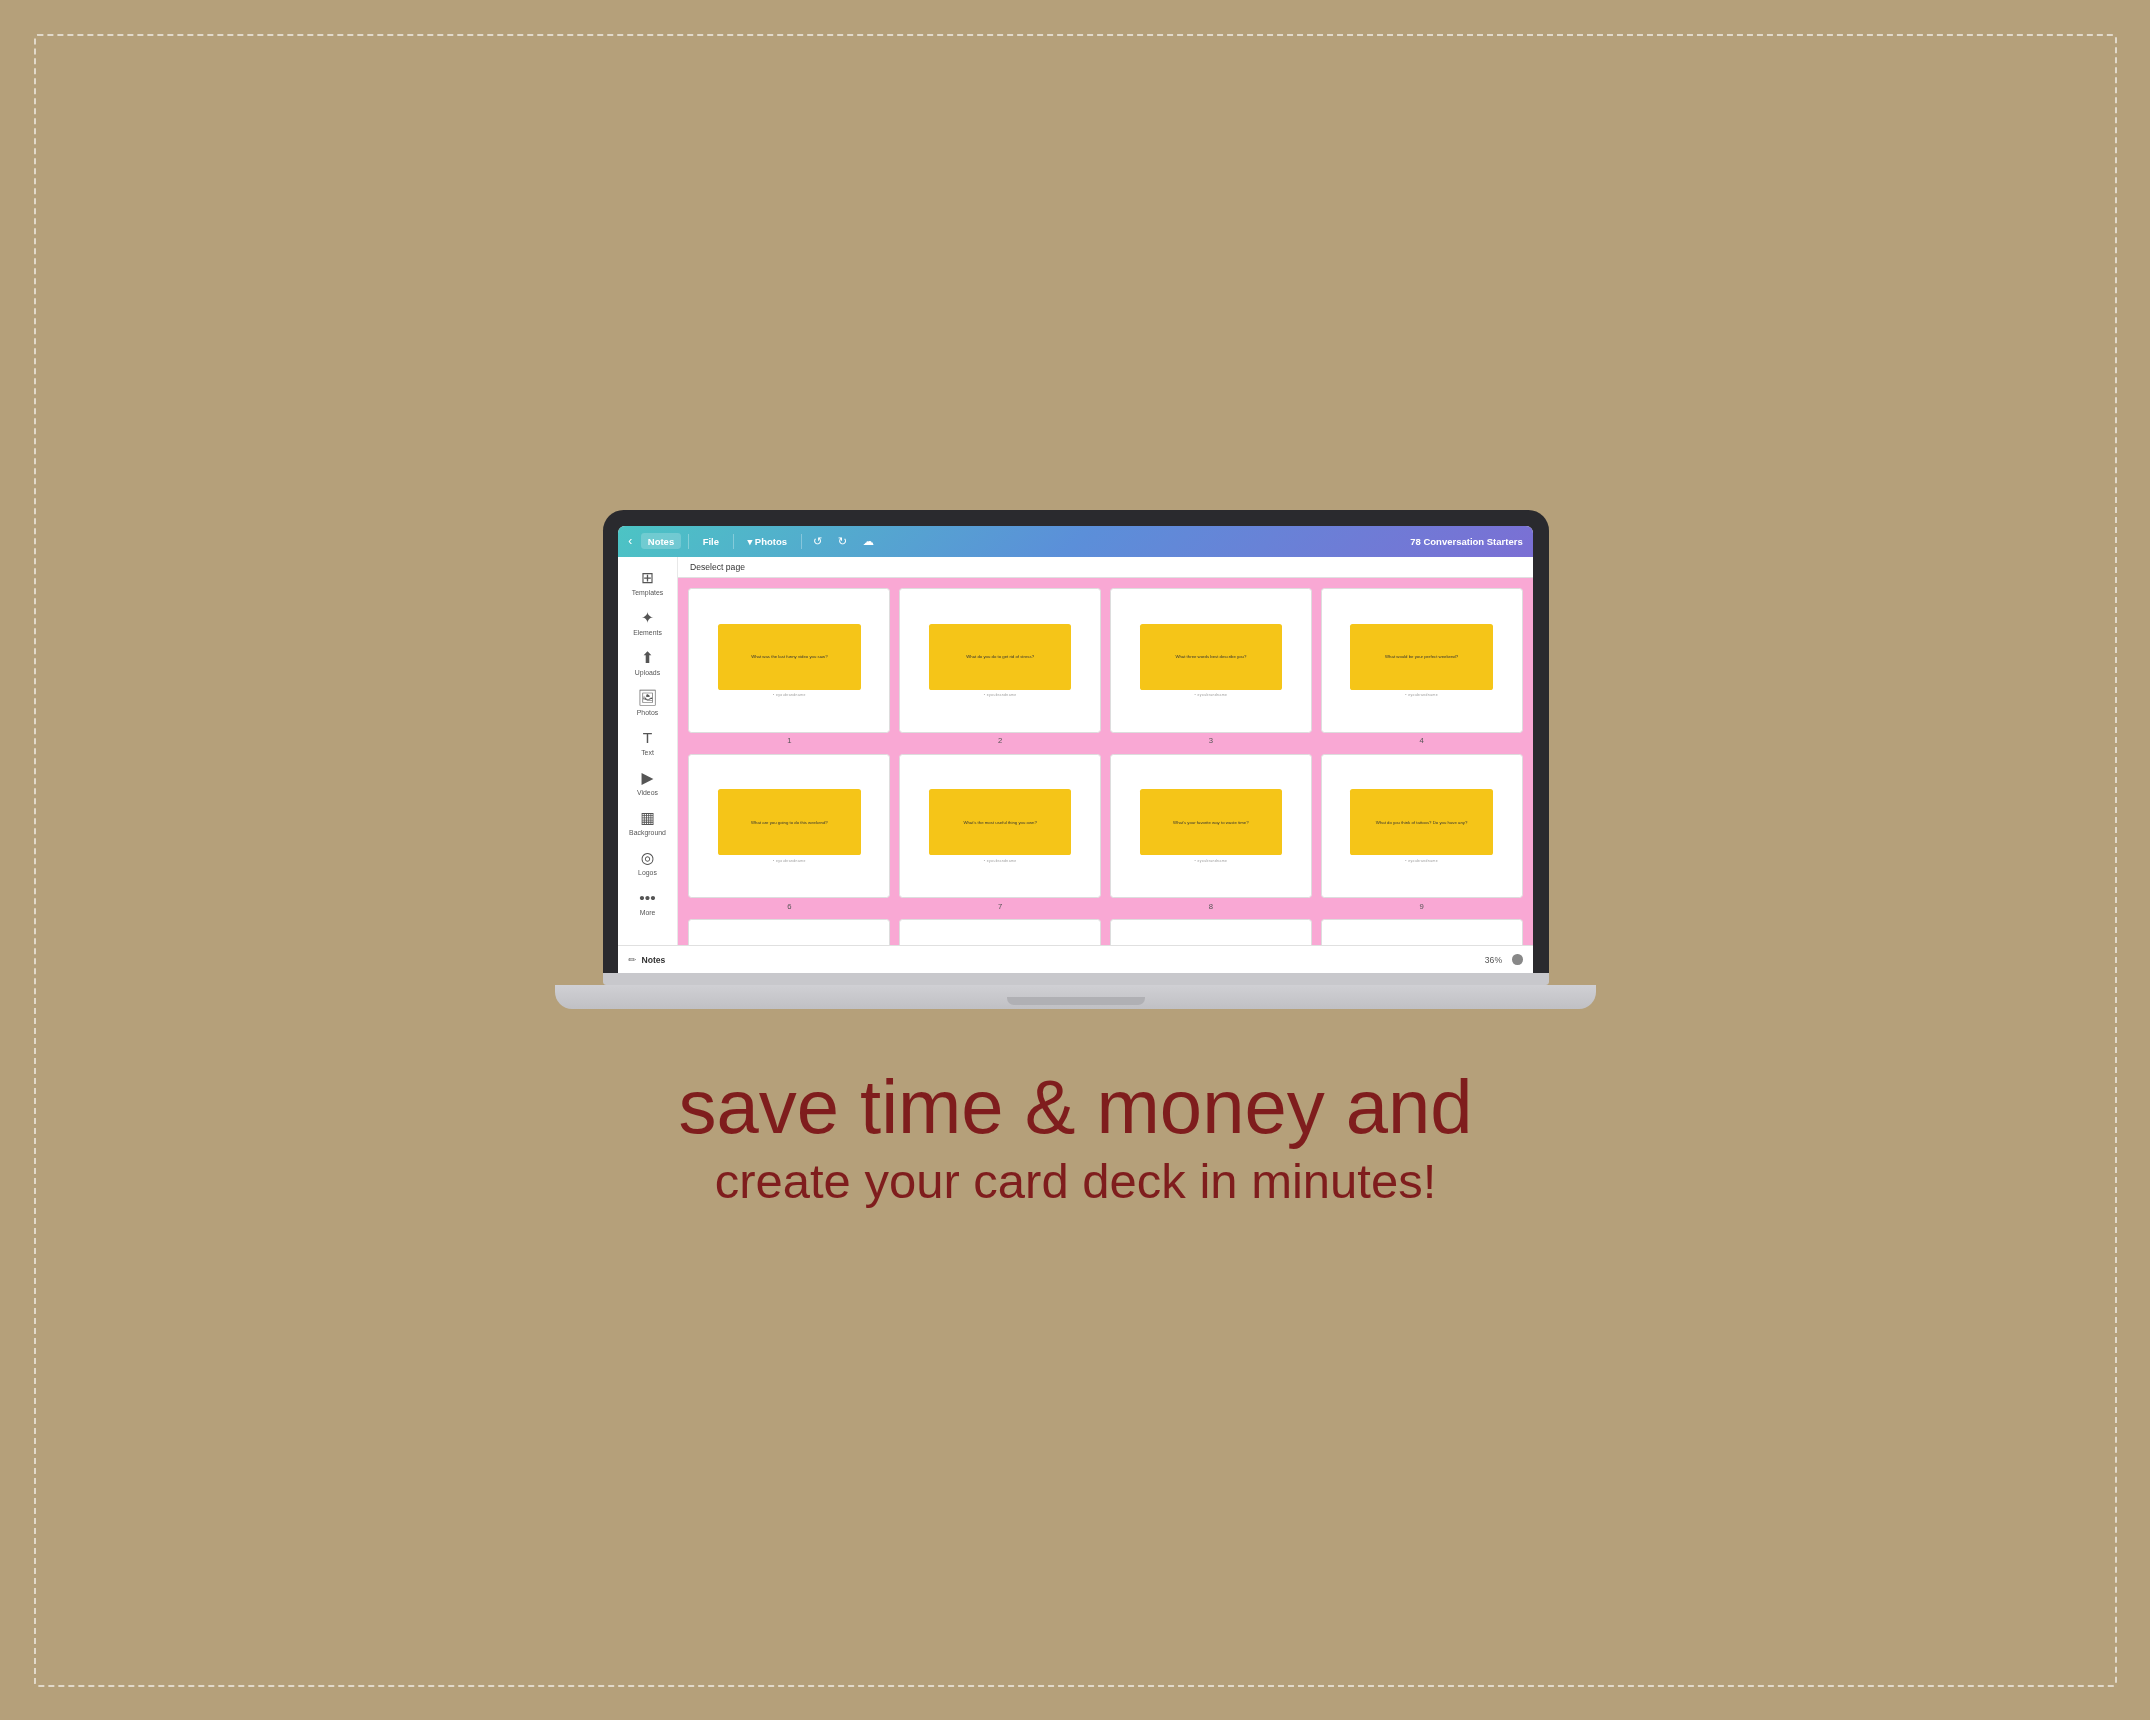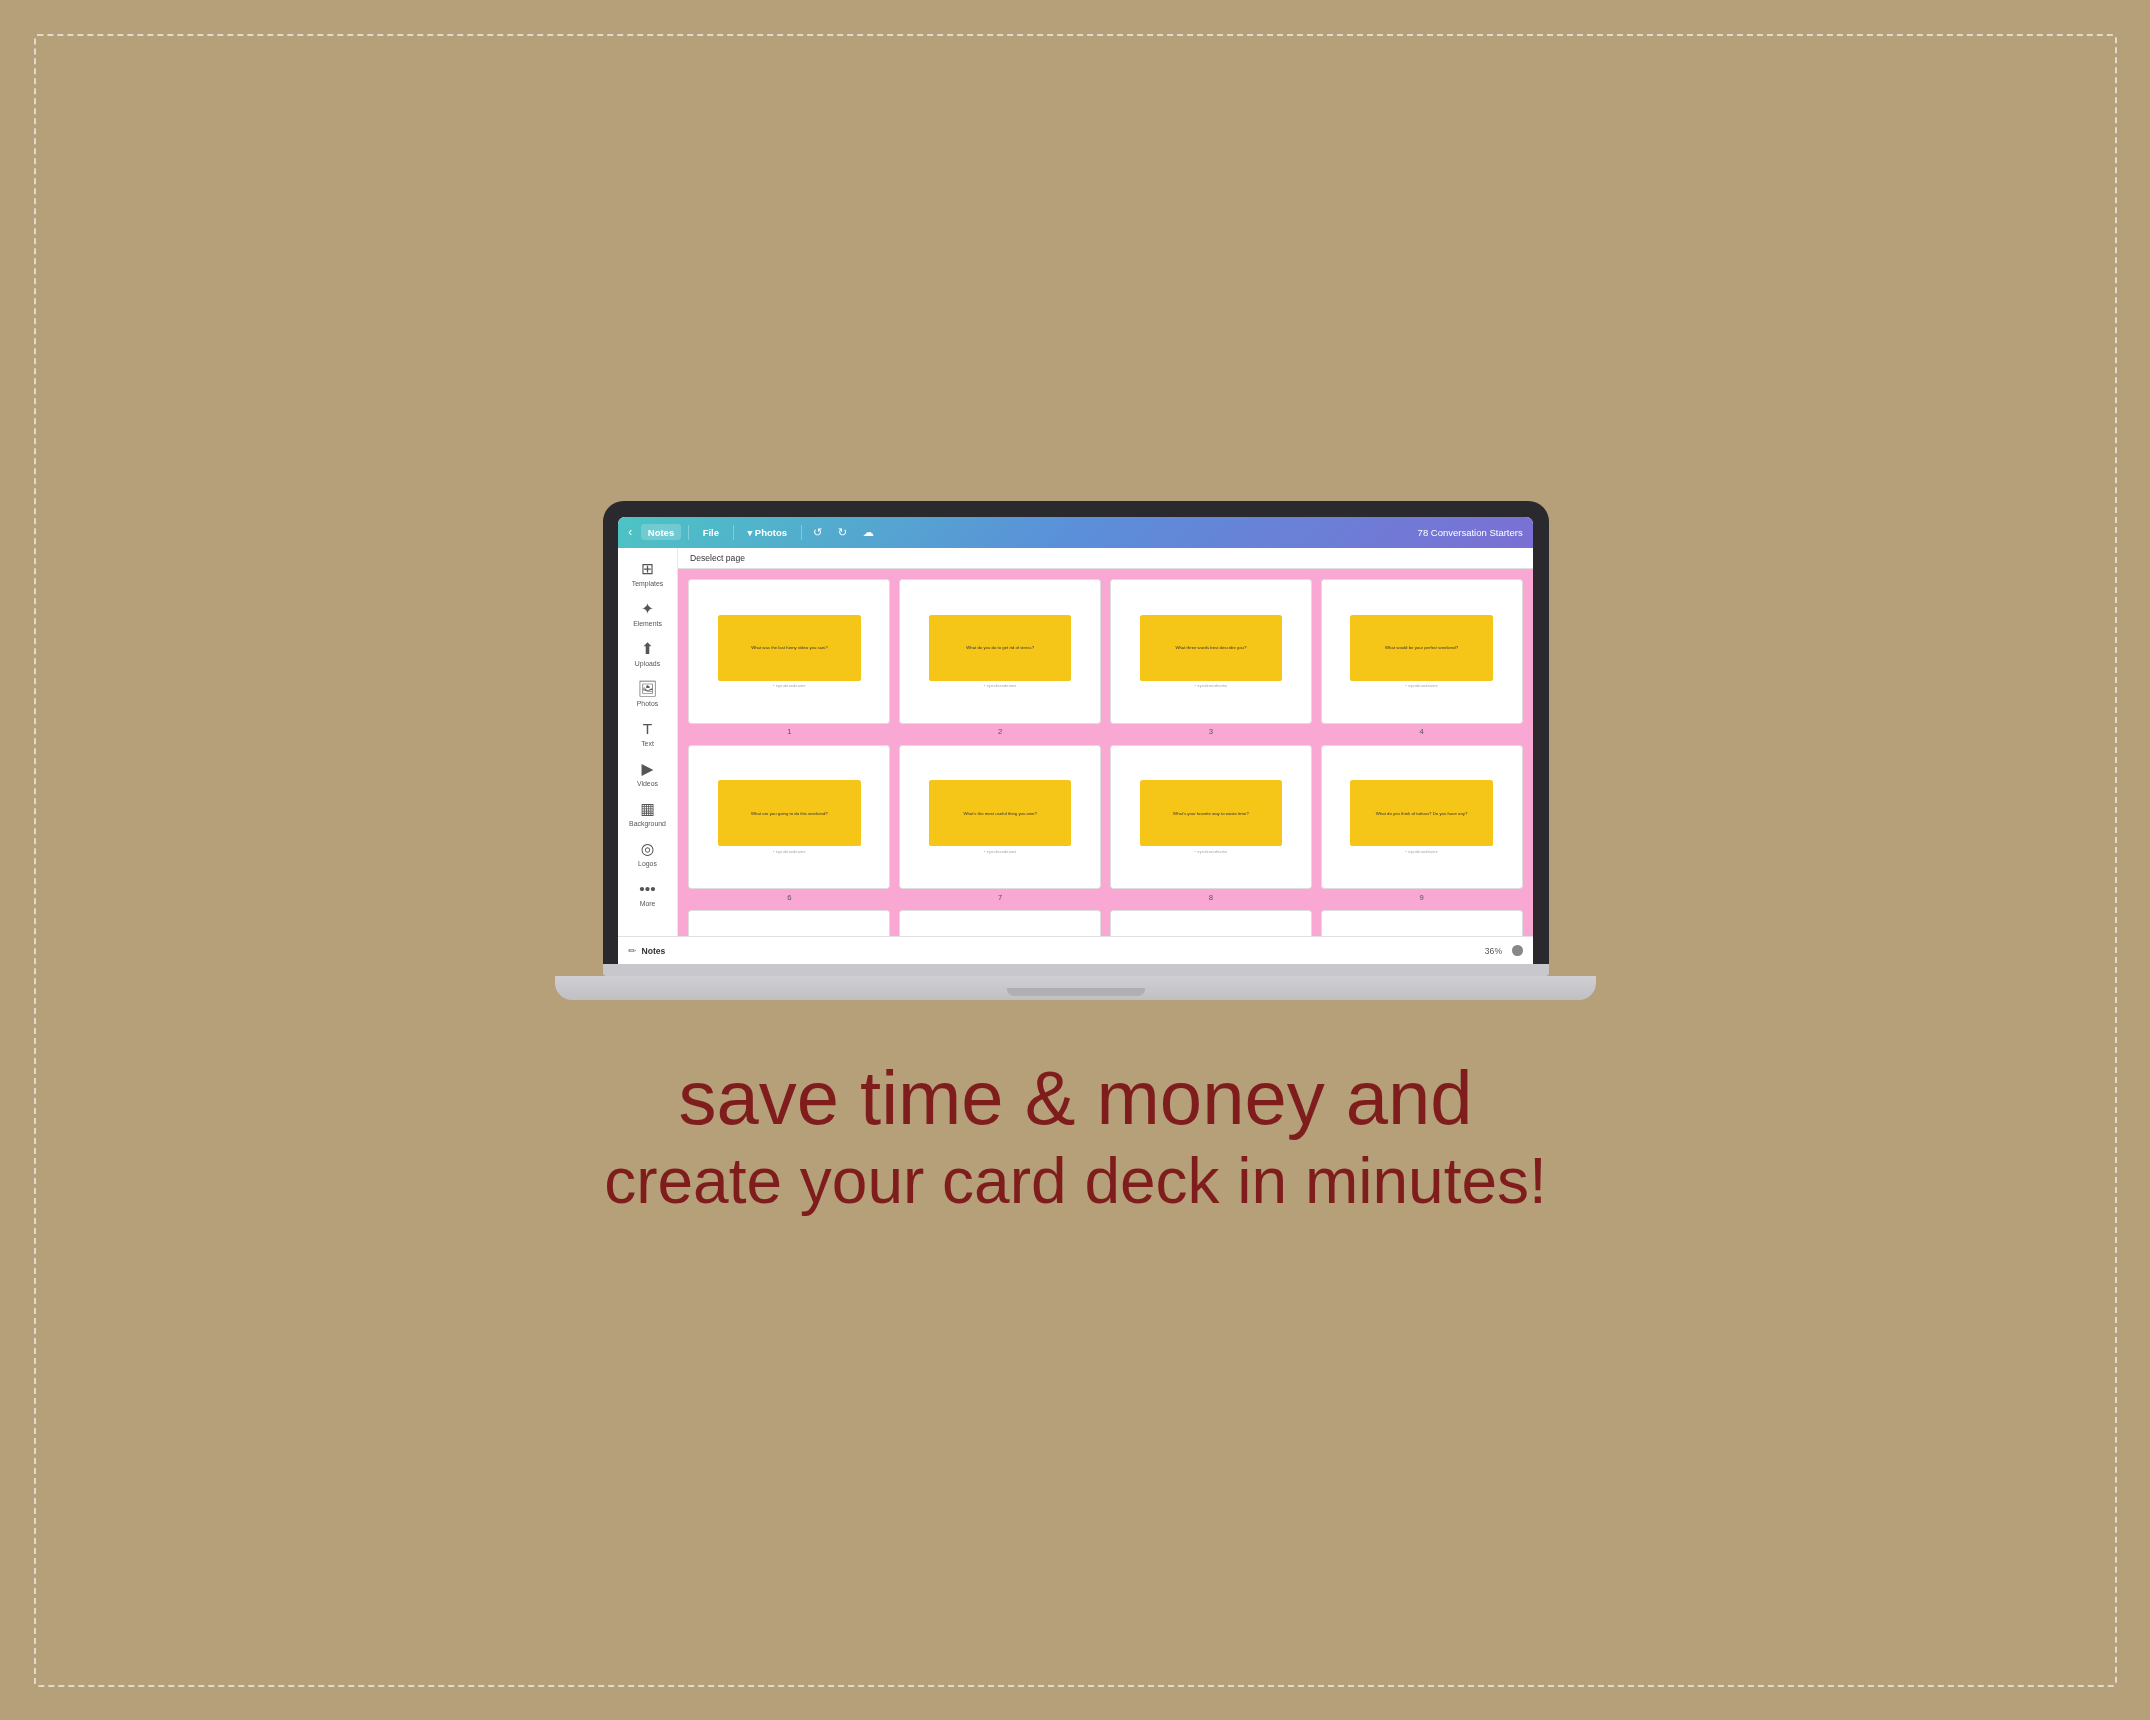--- a/index.html
+++ b/index.html
@@ -105,21 +105,21 @@
       color: white;
       font-size: 11.2px;
       cursor: pointer;
       padding: 1.7px 4.3px;
     }
 
     .toolbar-title {
       margin-left: auto;
       color: white;
       font-size: 9.5px;
-      font-weight: 400;
+      font-weight: 700;
     }
 
     
     .app-body {
       display: flex;
       flex: 1;
       overflow: hidden;
     }
 
     
@@ -312,21 +312,21 @@
       color: #7f1d1d;
     }
 
     .bottom-text .line1 {
       font-size: 76px;
       font-weight: 400;
       line-height: 1.2;
     }
 
     .bottom-text .line2 {
-      font-size: 64px;
+      font-size: 49px;
       font-weight: 400;
       line-height: 1.2;
     }
   </style>
 </head>
 <body>
 
 <div class="dashed-border"></div>
 
 <div class="content-wrapper">

